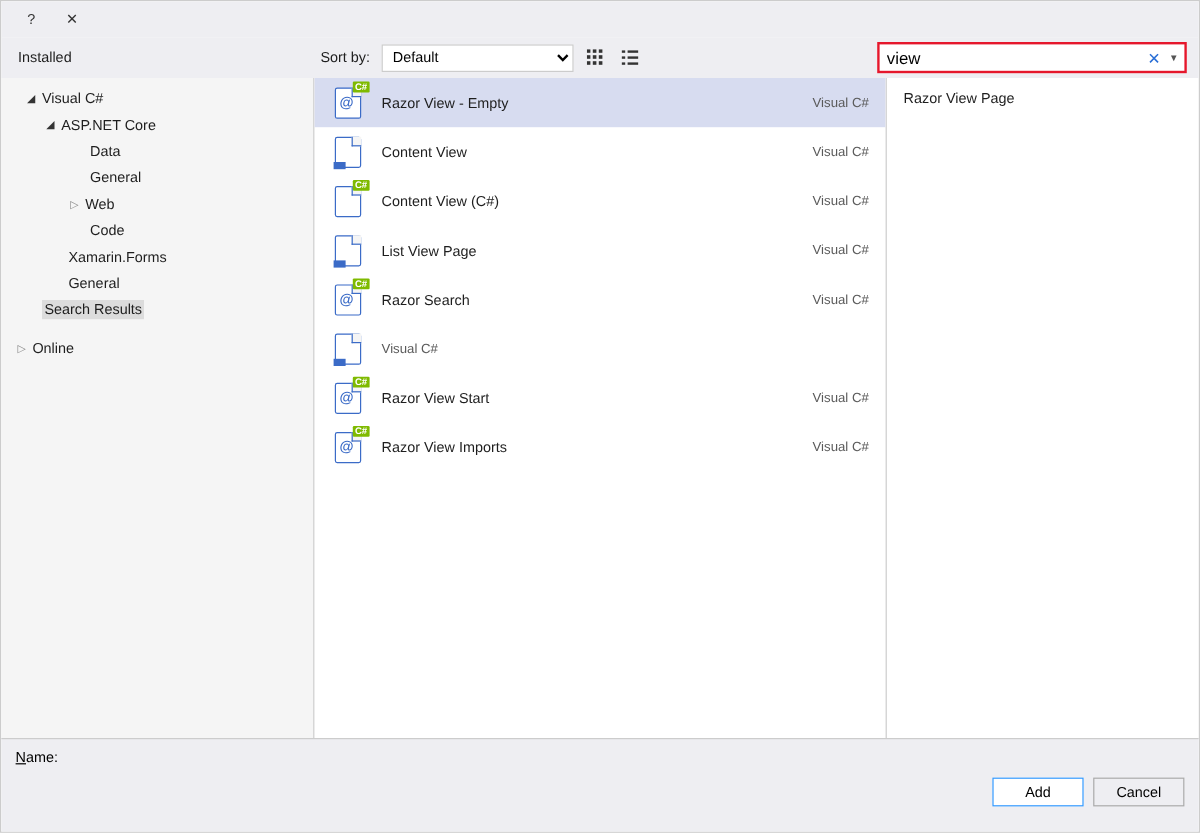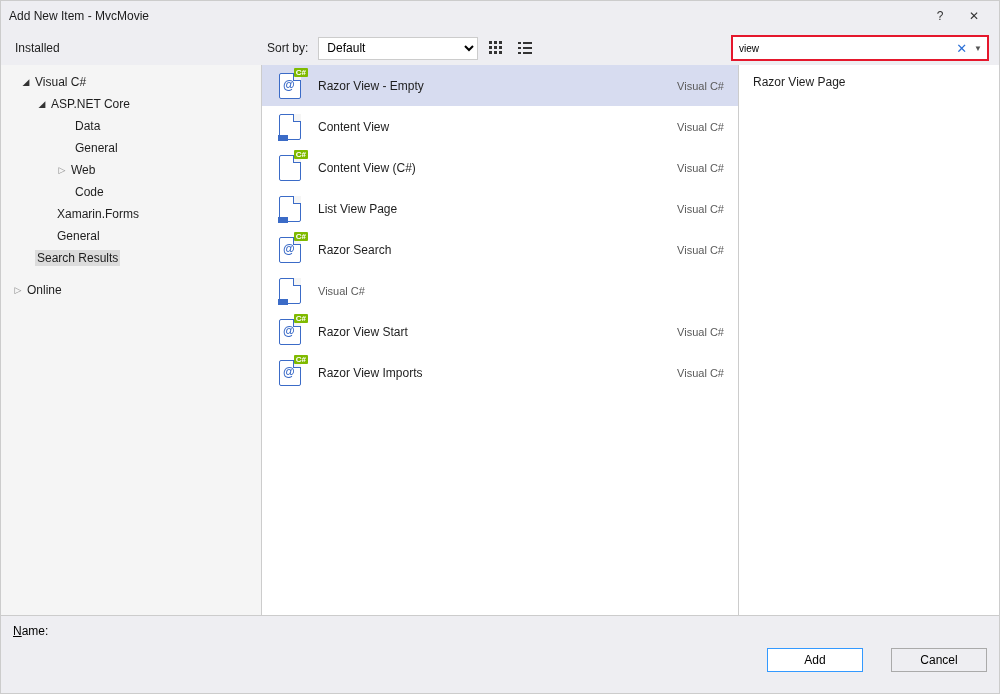--- a/index.html
+++ b/index.html
@@ -10,21 +10,21 @@
 .titlebar .btn { width: 34px; height: 24px; display: flex; align-items: center; justify-content: center; color: #333; }
 
 .toolbar { height: 34px; background: #eeeef2; display: flex; align-items: center; padding: 0 10px 0 0; gap: 6px; }
 .toolbar .left-head { width: 260px; padding: 4px 10px; display: flex; align-items: center; gap: 4px; color: #1e1e1e; }
 .toolbar .left-head span.arrow { font-size: 10px; }
 .toolbar .sortlbl { color: #1e1e1e; margin-right: 4px; }
 .toolbar select { width: 160px; height: 23px; border: 1px solid #ccc; background: #fff; padding: 0 4px; }
 .toolbar .iconbtn { width: 23px; height: 23px; border: 1px solid transparent; display: flex; align-items: center; justify-content: center; color: #333; }
 .toolbar .spacer { flex: 1; }
 .searchwrap { display: flex; align-items: center; border: 2px solid #e5172c; background: #fff; width: 258px; height: 26px; padding: 0 2px 0 6px; }
-.searchwrap input { border: none; outline: none; flex: 1; font-size: 10px; background: transparent; }
+.searchwrap input { border: none; outline: none; flex: 1; font-size: 14px; background: transparent; }
 .searchwrap .clear { color: #2a6fd6; padding: 0 4px; font-size: 13px; cursor: pointer; }
 .searchwrap .dd { color: #555; font-size: 8px; padding: 0 3px; }
 
 .body { display: flex; height: 550px; }
 
 .tree { width: 260px; background: #f5f5f5; padding: 6px 0; overflow-y: auto; color: #1e1e1e; }
 .tree .row { height: 22px; display: flex; align-items: center; white-space: nowrap; }
 .tree .arrow { width: 14px; text-align: center; font-size: 9px; color: #555; }
 .tree .arrow.collapsed::before { content: "▷"; color: #888; }
 .tree .arrow.expanded::before { content: "◢"; color: #333; }
@@ -49,28 +49,27 @@
 
 .details { width: 260px; padding: 10px 14px; color: #1e1e1e; }
 .details .row { margin-bottom: 8px; }
 .details b { font-weight: 600; }
 
 .footer { height: 80px; background: #eeeef2; border-top: 1px solid #ccc; padding: 8px 12px; display: flex; flex-direction: column; gap: 10px; }
 .footer .namerow { display: flex; align-items: center; gap: 10px; }
 .footer .namerow label { width: 120px; text-decoration: underline; text-decoration-color: transparent; }
 .footer .namerow input { flex: 0 0 570px; height: 22px; border: 1px solid #aaa; padding: 0 6px; background: #fff; }
 .footer .btns { display: flex; justify-content: flex-end; gap: 8px; }
-.footer button { width: 96px; height: 24px; border: 1px solid #aaa; background: #eeeef2; margin-left: 20px; }
+.footer button { width: 76px; height: 24px; border: 1px solid #aaa; background: #eeeef2; }
 .footer button.primary { border: 1px solid #3399ff; background: #fff; }
 </style>
 </head>
 <body>
 
 <div class="titlebar">
-  <span class="title">Add New Item - MvcMovie</span>
   <div class="btn">?</div>
   <div class="btn">✕</div>
 </div>
 
 <div class="toolbar">
   <div class="left-head">
     <span class="arrow expanded"></span>
     <span>Installed</span>
   </div>
   <span class="sortlbl">Sort by:</span>

